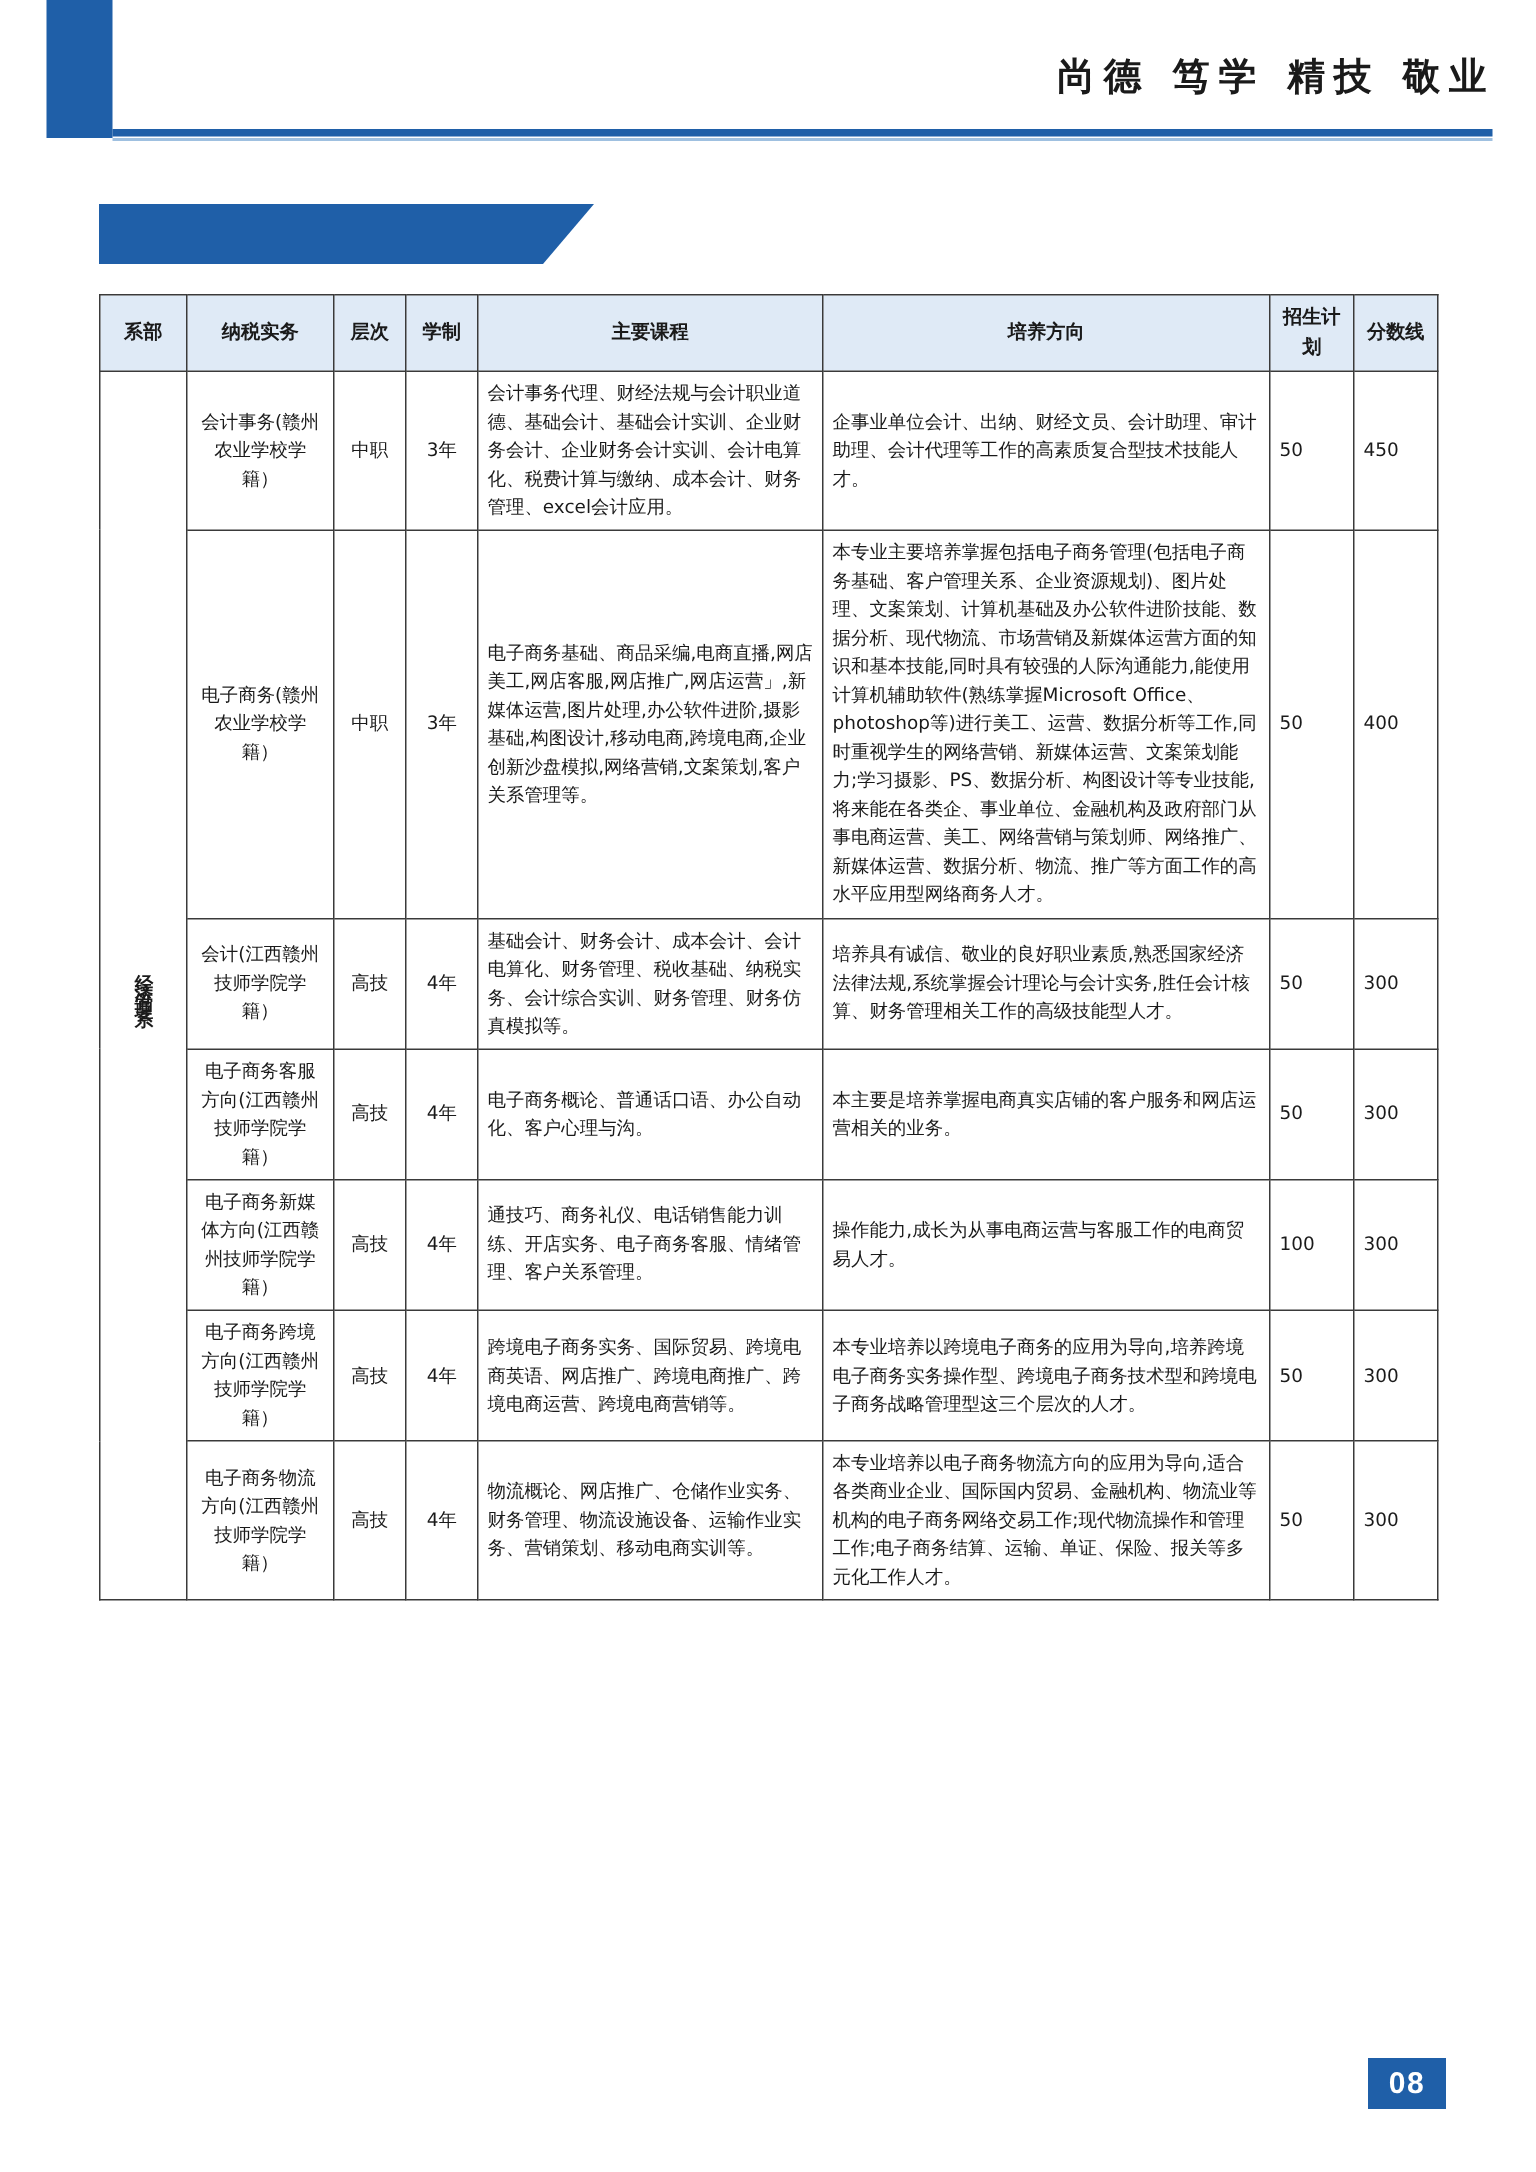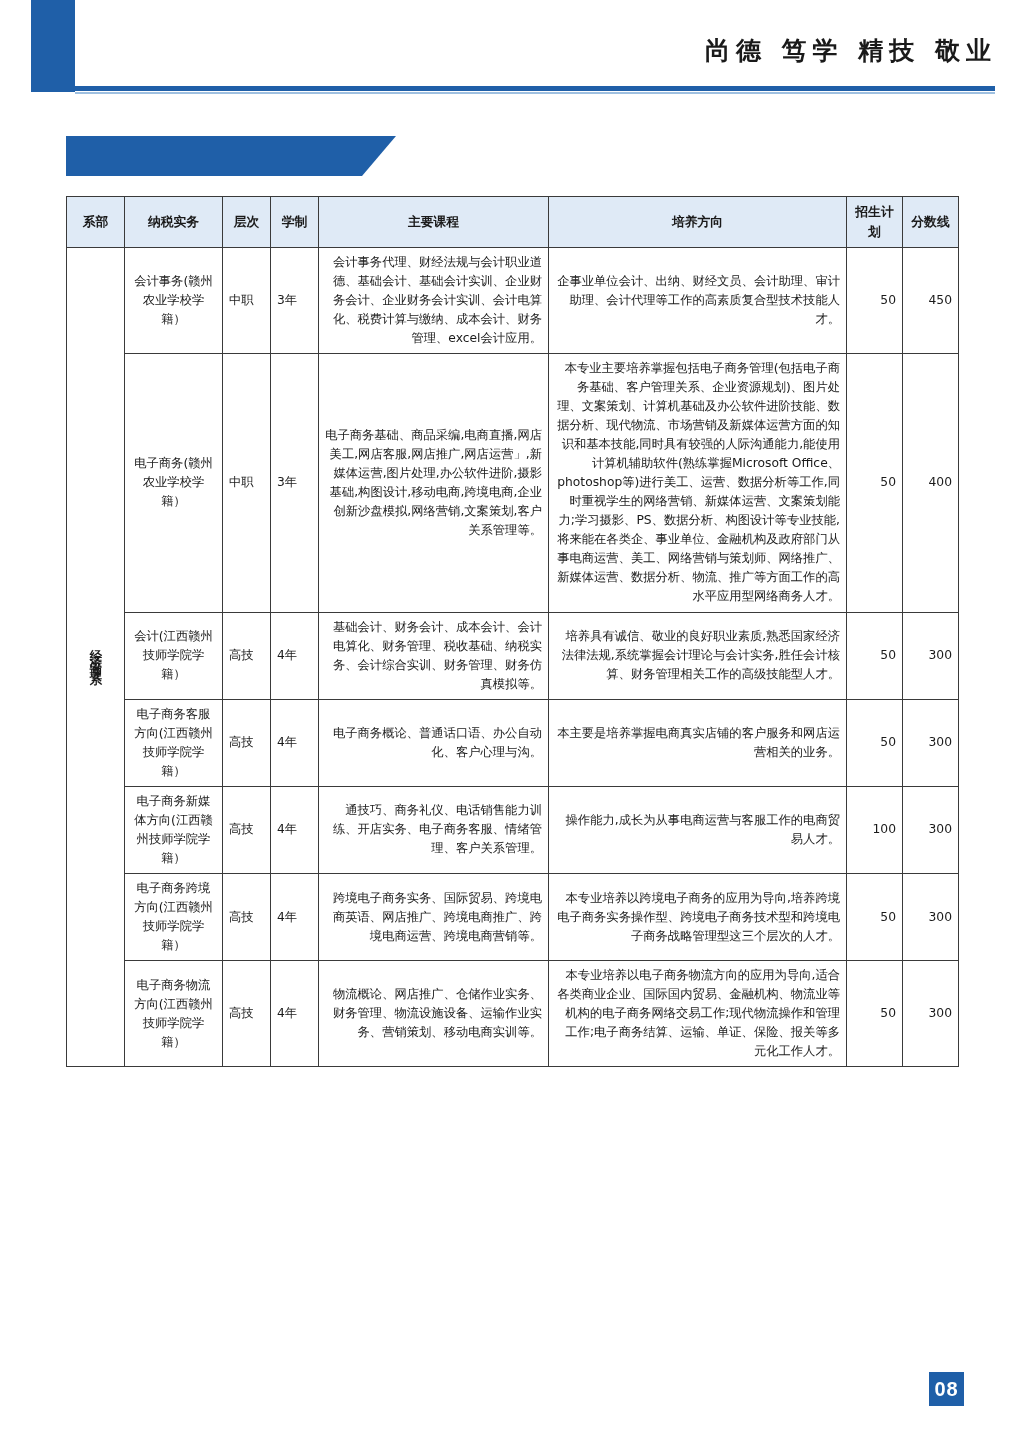--- a/index.html
+++ b/index.html
@@ -153,37 +153,37 @@
     text-orientation: upright;
     display: inline-block;
     letter-spacing: 6px;
   }
   td.c-major {
     text-align: center;
     font-size: 12.3px;
     line-height: 1.6;
   }
   td.c-center {
+    text-align: center;
+  }
+  td.c-body {
     text-align: left;
-  }
-  td.c-body {
-    text-align: right;
     letter-spacing: 0px;
   }
   td.c-num {
-    text-align: right;
+    text-align: left;
     font-size: 13px;
   }
 
   
   .page-number {
     position: absolute;
     right: 60px;
     bottom: 42px;
-    width: 35px;
+    width: 52px;
     height: 34px;
     background: #1f5fa8;
     color: #ffffff;
     font-size: 20px;
     font-weight: bold;
     display: flex;
     align-items: center;
     justify-content: center;
     letter-spacing: 1px;
   }

